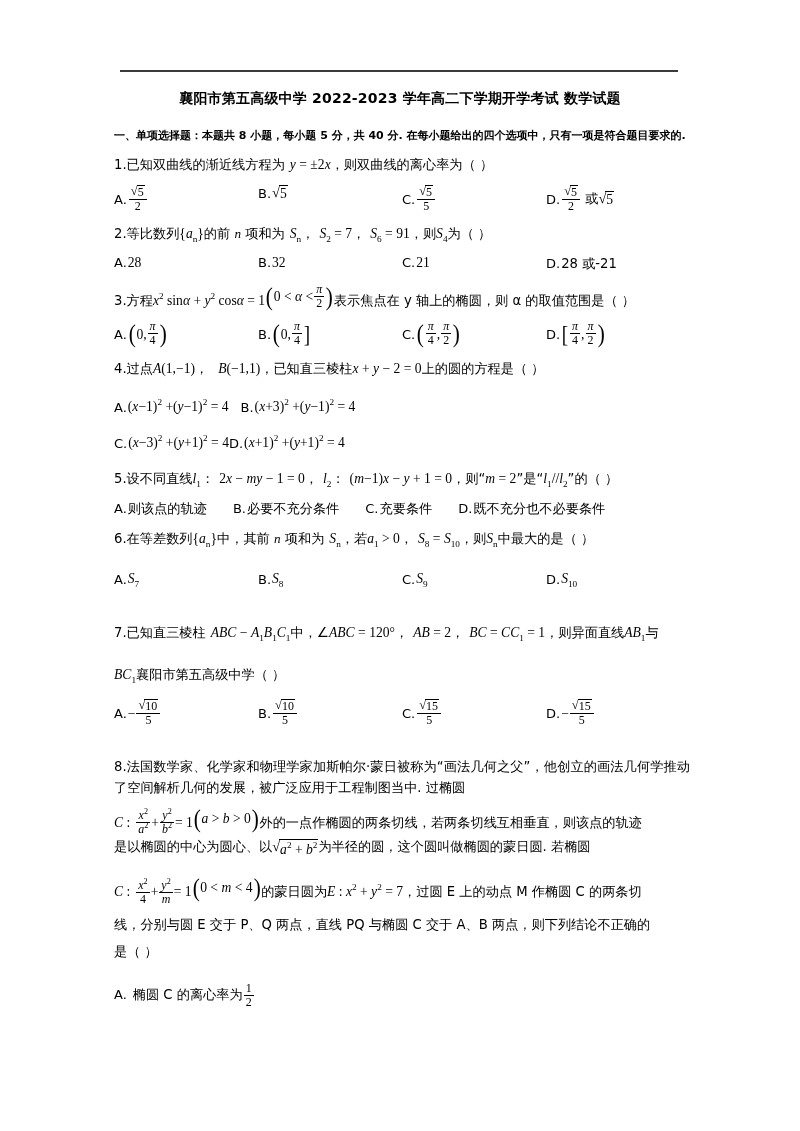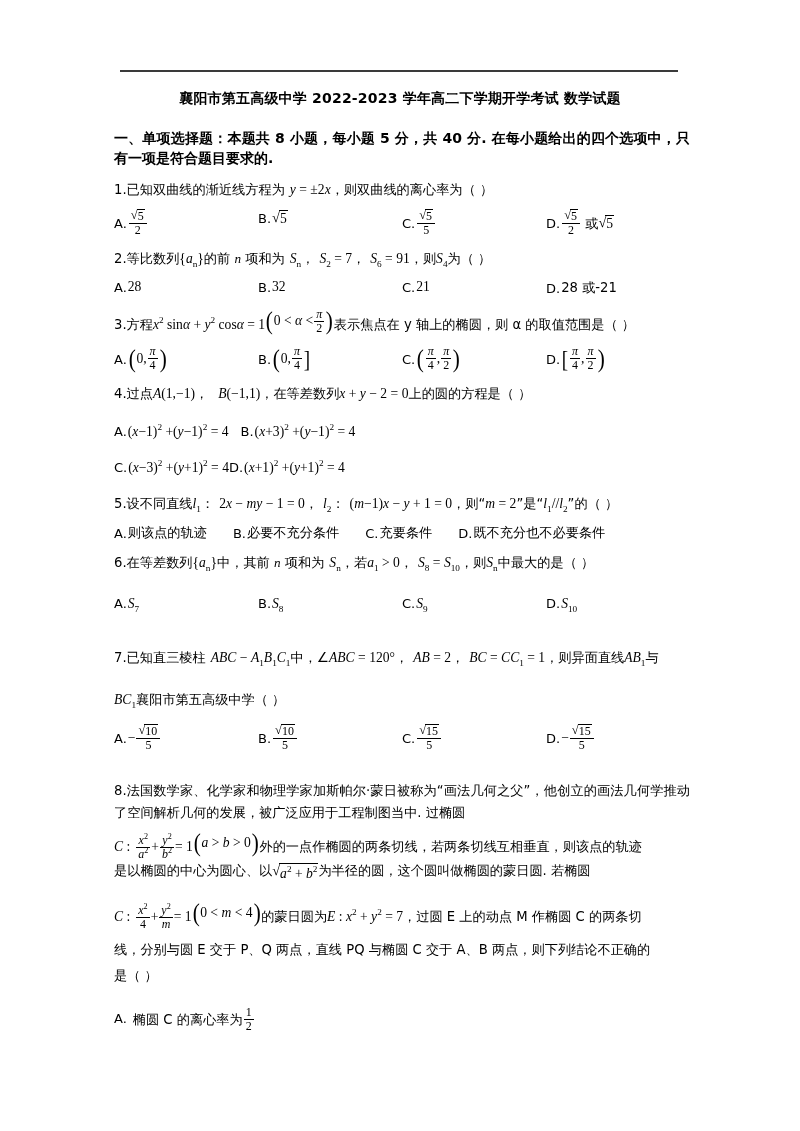--- a/index.html
+++ b/index.html
@@ -43,21 +43,21 @@
   }
   .content {
     position: absolute;
     left: 114px;
     top: 128px;
     width: 576px;
   }
   .section-head {
     font-family: "DejaVu Sans", sans-serif;
     font-weight: bold;
-    font-size: 14px;
+    font-size: 11px;
     line-height: 1.45;
     text-align: justify;
   }
   .qline {
     font-size: 13.6px;
     line-height: 1.5;
     margin-top: 9px;
     font-family: "Liberation Serif", serif;
   }
   .qstem {
@@ -310,21 +310,21 @@
             <span class="frac">
               <span class="num"><span class="mi">π</span></span>
               <span class="den">2</span>
             </span>
             <span class="pbar">)</span>
           </span>
         </div>
     </div>
 
     <div class="qline qstem">
-      <span class="cn">4.</span><span class="cn">过点</span><span class="mn"><span class="mi">A</span>(1,−1)</span><span class="cn">，</span><span class="sp2"></span><span class="mn"><span class="mi">B</span>(−1,1)</span><span class="cn">，在等差数列</span><span class="mn"><span class="mi">x</span> + <span class="mi">y</span> − 2 = 0</span><span class="cn">上的圆的方程是（  ）</span>
+      <span class="cn">4.</span><span class="cn">过点</span><span class="mn"><span class="mi">A</span>(1,−1)</span><span class="cn">，</span><span class="sp2"></span><span class="mn"><span class="mi">B</span>(−1,1)</span><span class="cn">，已知直三棱柱</span><span class="mn"><span class="mi">x</span> + <span class="mi">y</span> − 2 = 0</span><span class="cn">上的圆的方程是（  ）</span>
     </div>
     <div class="opts wide" style="margin-top:20px;">
       <div class="opt">
           <span class="opt-letter">A.</span>
           <span class="mn">(<span class="mi">x</span>−1)<sup class="ex">2</sup> +(<span class="mi">y</span>−1)<sup class="ex">2</sup> = 4</span>
         </div>
       <div class="opt" style="margin-left:-14px;">
           <span class="opt-letter">B.</span>
           <span class="mn">(<span class="mi">x</span>+3)<sup class="ex">2</sup> +(<span class="mi">y</span>−1)<sup class="ex">2</sup> = 4</span>
         </div>

